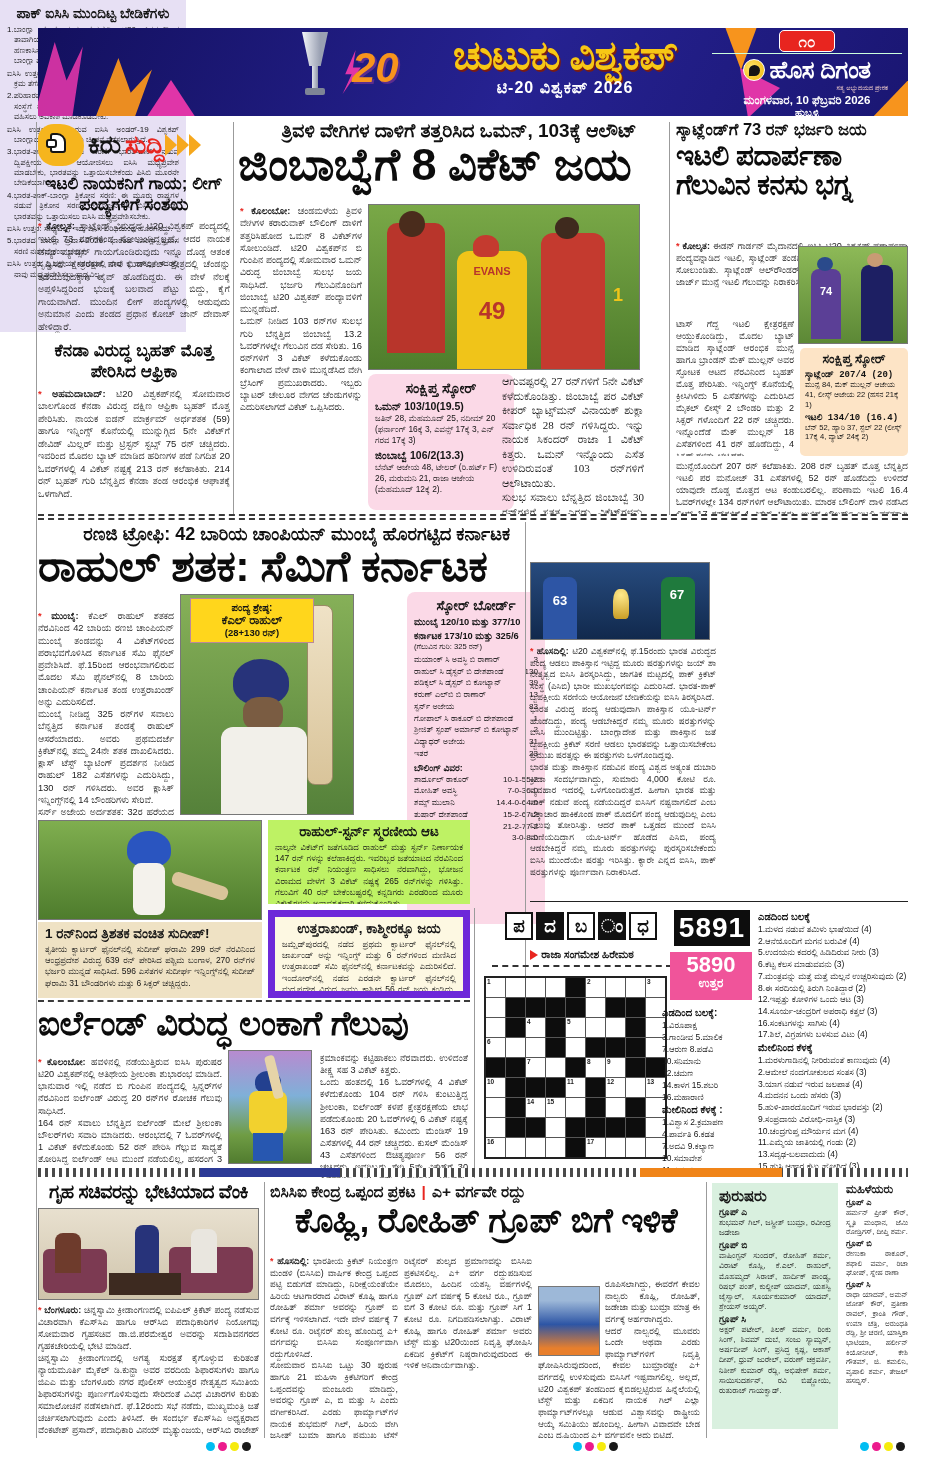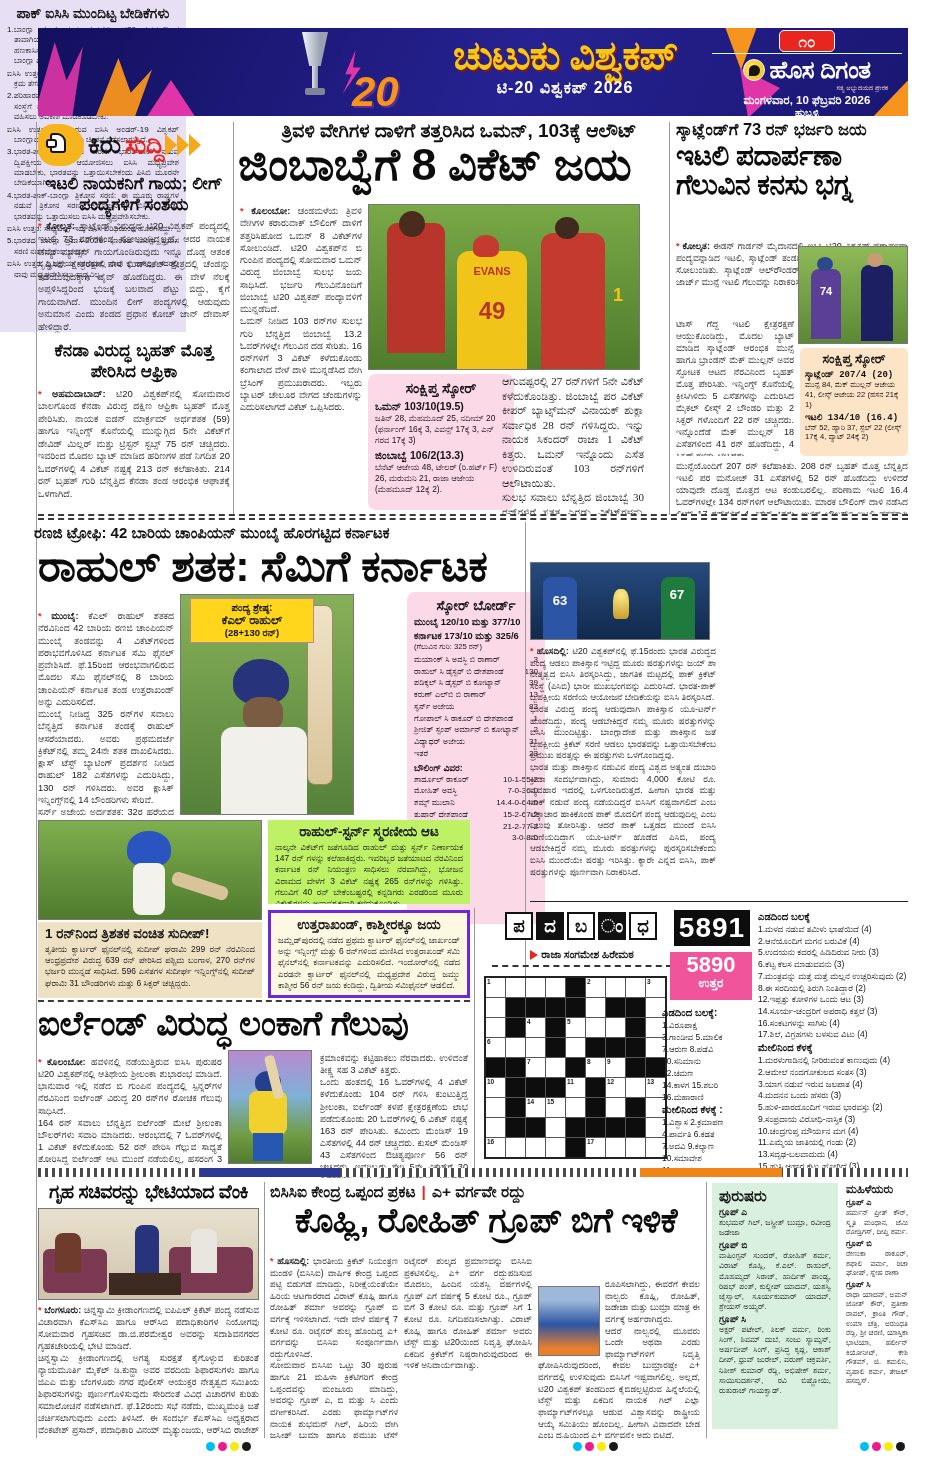--- a/index.html
+++ b/index.html
@@ -24,21 +24,21 @@
   .dm3 { left:108px; top:52px; width:50px; height:38px; background:#e035a8; clip-path:polygon(0 100%,50% 0,100% 100%);}
   .do2 { right:150px; top:-4px; width:34px; height:46px; background:#f7941d; clip-path:polygon(0 0,100% 0,50% 100%);}
   .dm2 { right:128px; top:40px; width:40px; height:50px; background:#e035a8; clip-path:polygon(0 0,100% 40%,20% 100%);}
   .do3 { right:-6px; top:46px; width:44px; height:46px; background:#f7941d; clip-path:polygon(100% 0,100% 100%,0 100%);}
   .trophy { position:absolute; left:262px; top:4px; width:30px; height:80px;}
   .t-top { width:26px; height:34px; margin:0 auto; background:linear-gradient(90deg,#f4f6fa,#9aa1b3 70%); clip-path:polygon(0 0,100% 0,72% 100%,28% 100%); }
   .t-stem { width:6px; height:22px; margin:0 auto; background:linear-gradient(90deg,#dfe3ec,#8e95a6); }
   .t-base { width:20px; height:7px; margin:0 auto; background:#7e8596; border-radius:2px;}
   .t20logo { position:absolute; left:300px; top:14px; width:70px; height:64px;}
   .bolt { position:absolute; left:2px; top:8px; width:26px; height:44px; background:#e035a8; clip-path:polygon(60% 0,20% 55%,45% 55%,10% 100%,80% 40%,50% 40%); }
-  .t20num { position:absolute; left:14px; top:2px; font-size:42px; font-weight:800; font-style:italic; color:#f7941d; text-shadow:2px 2px 0 #5b2d8f;margin-top:24px; }
+  .t20num { position:absolute; left:14px; top:2px; font-size:42px; font-weight:800; font-style:italic; color:#f7941d; text-shadow:2px 2px 0 #5b2d8f; }
   .banner-titles { position:absolute; left:362px; top:6px; width:330px; text-align:center; }
   .banner-title { font-size:40px; font-weight:800; color:#f7c715; letter-spacing:-1px; text-shadow:1.5px 1.5px 0 #7c1d12; line-height:1.05;}
   .banner-subtitle { font-size:16px; font-weight:bold; color:#ffffff; margin-top:3px; letter-spacing:1px;}
   .brand-panel { position:absolute; right:6px; top:0; width:190px; height:88px; text-align:center; color:#fff;}
   .page-num { margin:2px auto 0; background:#e8251f; color:#fff; font-weight:bold; width:56px; height:22px; line-height:22px; border-radius:5px; font-size:15px; border:1px solid #fff;}
   .brand-row { margin-top:1px; display:flex; align-items:center; justify-content:center; gap:4px; border-top:1px solid #cfd; padding-top:2px;}
   .brand-logo { width:22px; height:22px; border-radius:50%; background:radial-gradient(circle at 40% 40%, #ffe773, #f0b400); border:1.5px solid #fff; display:inline-block; position:relative;}
   .brand-logo::after{ content:""; position:absolute; left:5px; top:5px; width:11px; height:11px; background:#141414; border-radius:50% 50% 50% 0;}
   .brand-name { font-size:24px; font-weight:800; letter-spacing:-0.5px;}
   .brand-tag { font-size:6.5px; color:#ffd9d0; text-align:right; padding-right:14px;}
@@ -76,41 +76,41 @@
   .it-body1 { left:676px; top:240px; width:232px; height:76px; font-size:9.1px;}
   .it-colL { left:676px; top:318px; width:118px; height:138px; font-size:9.1px;}
   .it-photo { left:798px; top:246px; width:110px; height:98px; background:linear-gradient(#8db957,#5c8836);}
   .it-score { left:800px; top:348px; width:108px; height:108px; border-radius:5px; padding:4px 5px;}
   .it-score .sb-title{ font-size:12.5px;}
   .it-score .sb-team{ font-size:9px;font-family:Liberation Mono, monospace;}
   .it-score .sb-det{ font-size:7.6px;}
   .it-body2 { left:676px; top:460px; width:232px; height:54px; font-size:9.1px;}
 
   
-  .rj-kicker { left:34px; top:524px; width:484px; font-size:15px;}
+  .rj-kicker { left:26px; top:524px; width:484px; font-size:18px;text-align:right;}
   .rj-headline { left:38px; top:545px; width:484px; font-size:43px;}
   .rj-col1 { left:38px; top:610px; width:136px; height:205px; font-size:9.3px;}
   .rj-photo { left:180px; top:594px; width:174px; height:221px; background:linear-gradient(#86b058,#55813a);}
   .rj-badge { left:190px; top:598px; width:124px; background:#ffd61c; border:1px solid #b89; padding:3px; text-align:center; z-index:3;}
   .rj-badge .b1{font-size:10px;font-weight:bold;} .rj-badge .b2{font-size:11.5px;font-weight:800;} .rj-badge .b3{font-size:9.5px;font-weight:bold;}
   .rj-score { left:382px; top:592px; width:138px; height:332px;margin-left:25px; }
   .rj-score .sb-title{font-size:13.5px;}
   .rj-score .sb-team{font-size:9.3px;}
   .rj-target { font-size:7.6px; margin-bottom:2px;}
   .kv-row { display:flex; justify-content:space-between; font-size:8.1px; line-height:1.45; gap:4px;}
   .kv-row span:last-child{ flex:0 0 auto; }
   .sb-sub { font-size:9px; font-weight:800; margin-top:3px;}
   .sud-photo { left:38px; top:820px; width:224px; height:100px; background:linear-gradient(#7fae4f,#4e7c2d);}
   .infobox { position:absolute; padding:4px 7px; overflow:hidden;}
   .ib-h { font-size:13.5px; font-weight:800; margin-bottom:2px;}
   .ib-b { font-size:8.5px; line-height:1.32; text-align:justify;}
   .sud-box { left:38px; top:922px; width:224px; height:76px; background:#efe2c4;}
   .rs-box { left:268px; top:820px; width:202px; height:84px; background:#bef264;}
   .rs-box .ib-h, .uk-box .ib-h { text-align:center;}
-  .uk-box { left:268px; top:910px; width:202px; height:88px; background:#fdf8e2; border:3px solid #6d28d9;}
+  .uk-box { left:268px; top:910px; width:202px; height:88px; background:#fdf8e2; border:7px solid #6d28d9;}
 
   
   .pak-headline { left:530px; top:521px; width:378px; font-size:29px; text-align:center;}
   .pak-photo { left:530px; top:562px; width:180px; height:78px; background:linear-gradient(#274b7e,#11294d);}
   .pak-body { left:530px; top:646px; width:186px; height:252px; font-size:8.8px;}
   .pak-box { left:722px; top:560px; width:186px; height:332px; background:#e7e0f4; padding:5px 7px; overflow:hidden;}
   .pak-box-title { font-size:14px; font-weight:800; text-align:center; margin-bottom:3px;}
   .demand { font-size:8px; line-height:1.3; text-align:justify; margin-bottom:2px; padding-left:7px; text-indent:-7px;}
   .hline-r { left:530px; top:901px; width:378px; border-top:1.5px solid #222; position:absolute;}
 

